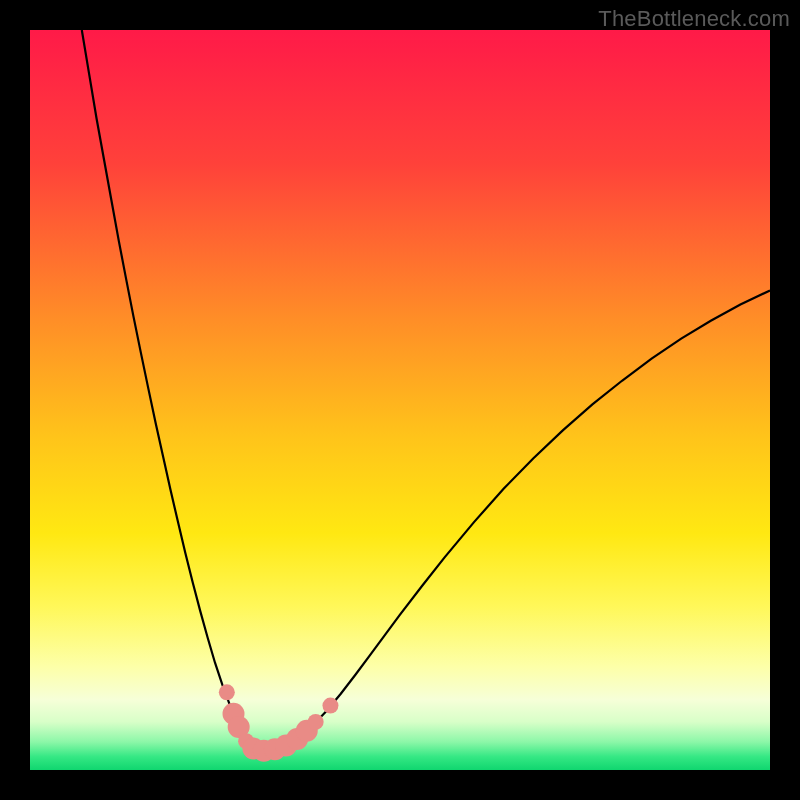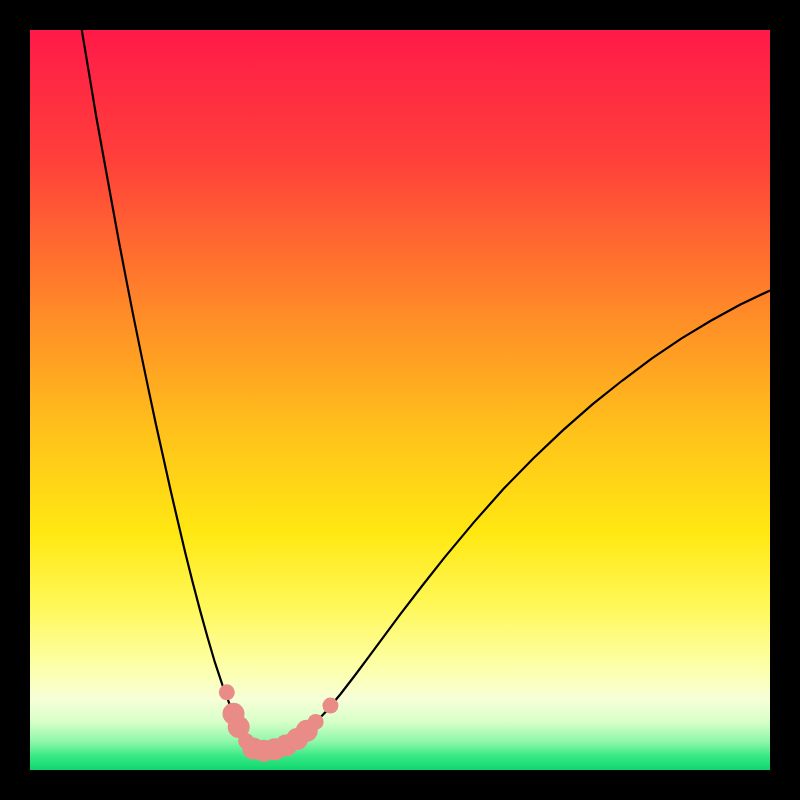--- a/index.html
+++ b/index.html
@@ -37,20 +37,21 @@
   }
   svg {
     display: block;
   }
 </style>
 </head>
 <body>
 
 <div class="frame">
 
+  <div class="watermark">TheBottleneck.com</div>
 
   <div class="plot-area">
     <svg id="chart-svg" width="740" height="740" viewBox="0 0 740 740">
       <defs>
         <linearGradient id="bg-grad" x1="0" y1="0" x2="0" y2="1">
             <stop offset="0%" stop-color="#ff1a48"></stop>
             <stop offset="18%" stop-color="#ff413a"></stop>
             <stop offset="38%" stop-color="#ff8a28"></stop>
             <stop offset="55.00000000000001%" stop-color="#ffc41a"></stop>
             <stop offset="68%" stop-color="#ffe812"></stop>

